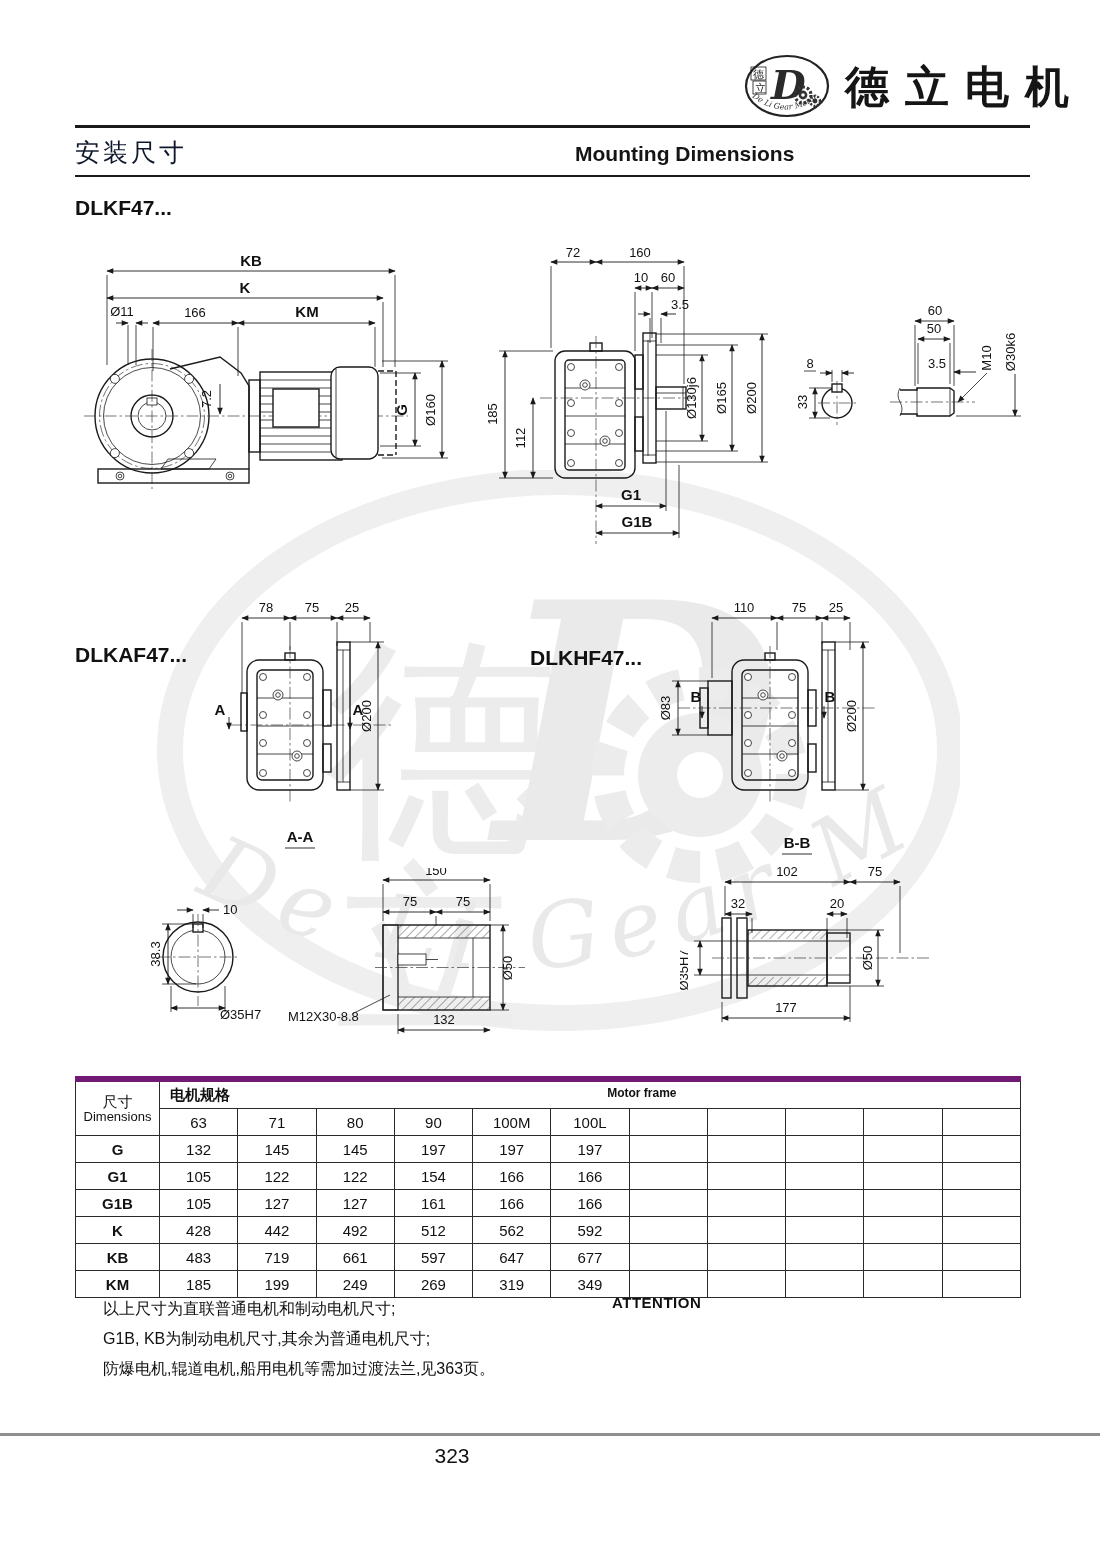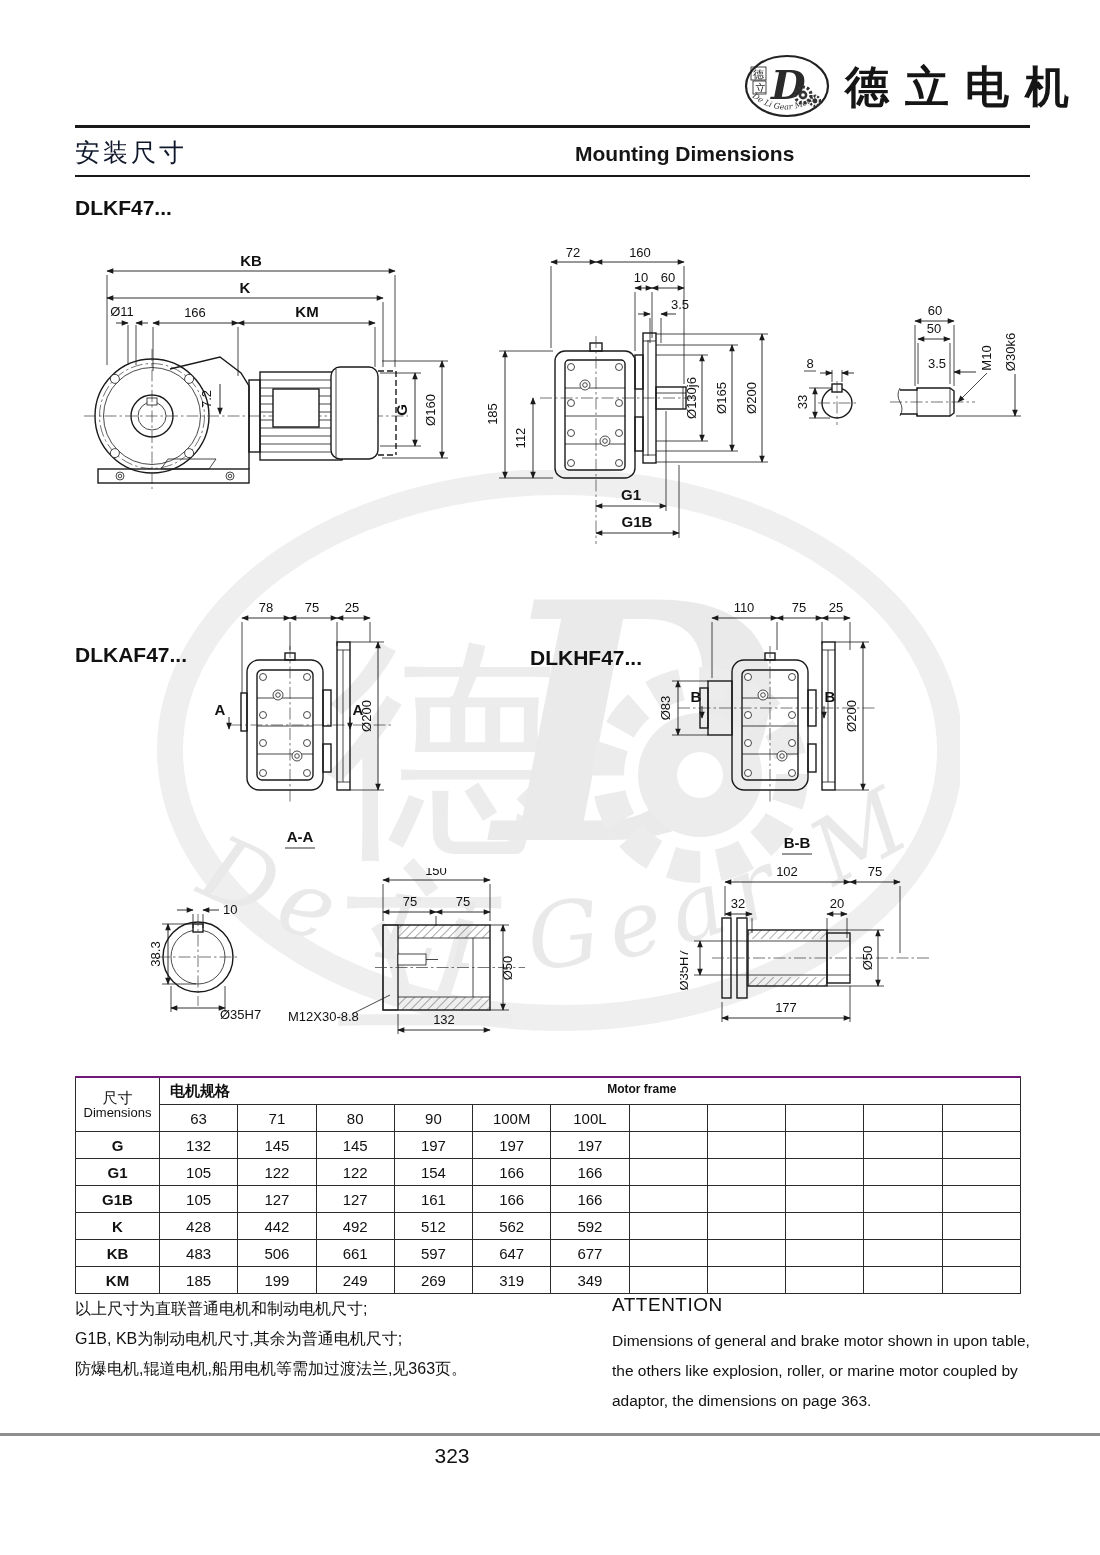--- a/index.html
+++ b/index.html
@@ -21,35 +21,35 @@
   
   #brand{position:absolute;left:845px;top:58px;font:bold 44px "DejaVu Serif","Liberation Serif",serif;
          letter-spacing:16px;color:#151515;white-space:nowrap;}
   #title-cn{position:absolute;left:75px;top:136px;font-size:25px;letter-spacing:3px;color:#0f172a;}
   #title-en{position:absolute;left:575px;top:142px;font-size:21px;font-weight:bold;color:#151515;}
   .figtitle{position:absolute;font-size:21px;font-weight:bold;color:#111;}
   
   #dims-table{position:absolute;left:75px;top:1076px;width:946px;border-collapse:collapse;table-layout:fixed;}
   #dims-table td{border:1px solid #2b2b2b;text-align:center;font-size:15px;height:26px;padding:0;
                  overflow:hidden;white-space:nowrap;}
-  #dims-table tr.outer-top td{border-top:2px solid #701a75;}
+  #dims-table tr.outer-top td{border-top:6px solid #701a75;}
   #dims-table .dimcell{width:84px;font-size:13px;line-height:15px;}
   #dims-table .dimcell .cn{font-size:15px;}
   #dims-table .spec-row td{text-align:left;position:relative;}
   #dims-table .spec-cn{padding-left:10px;font-weight:bold;font-size:15px;}
   #dims-table .frame-en{position:absolute;left:52%;top:4px;font-weight:bold;font-size:12px;}
   #dims-table .col-h{font-weight:normal;margin-top:46px;}
   #dims-table .row-h{font-weight:bold;}
   
   .notes{position:absolute;top:1294px;}
   #notes-cn{left:75px;width:500px;font-size:16px;}
   #notes-en{left:612px;width:430px;font-size:15.5px;}
   .note-title{margin-bottom:10px;font-size:16px;}
-  #notes-en .note-title{font-weight:normal;font-size:19px;letter-spacing:0.5px;}
-  .note-line{line-height:30px;white-space:nowrap;}
+  #notes-en .note-title{font-weight:bold;font-size:15px;letter-spacing:0.5px;}
+  .note-line{line-height:30px;white-space:nowrap;margin-left:28px;}
   
   #foot-rule{position:absolute;left:0;top:1433px;width:1100px;height:3px;background:#8f8f8f;}
   #page-num{position:absolute;left:0;top:1444px;width:904px;text-align:center;font-size:21px;color:#111;}
   #watermark{pointer-events:none;}
 </style>
 </head>
 <body>
 
 <div id="page">
 
@@ -587,21 +587,21 @@
           <td>592</td>
           <td></td>
           <td></td>
           <td></td>
           <td></td>
           <td></td>
         </tr>
         <tr>
           <td class="row-h">KB</td>
           <td>483</td>
-          <td>506</td>
+          <td>719</td>
           <td>661</td>
           <td>597</td>
           <td>647</td>
           <td>677</td>
           <td></td>
           <td></td>
           <td></td>
           <td></td>
           <td></td>
         </tr>
@@ -624,23 +624,18 @@
 
   <div id="notes-cn" class="notes">
     <div id="cn-lines">
         <div class="note-line">以上尺寸为直联普通电机和制动电机尺寸;</div>
         <div class="note-line">G1B, KB为制动电机尺寸,其余为普通电机尺寸;</div>
         <div class="note-line">防爆电机,辊道电机,船用电机等需加过渡法兰,见363页。</div>
       </div>
   </div>
   <div id="notes-en" class="notes">
     <div class="note-title">ATTENTION</div>
-    <div id="en-lines">
-        <div class="note-line">Dimensions of general and brake motor shown in upon table,</div>
-        <div class="note-line">the others like explosion, roller, or marine motor coupled by</div>
-        <div class="note-line">adaptor, the dimensions on page 363.</div>
-      </div>
   </div>
 
   <div id="foot-rule"></div>
   <div id="page-num">323</div>
 
 </div>
 
 </body></html>

